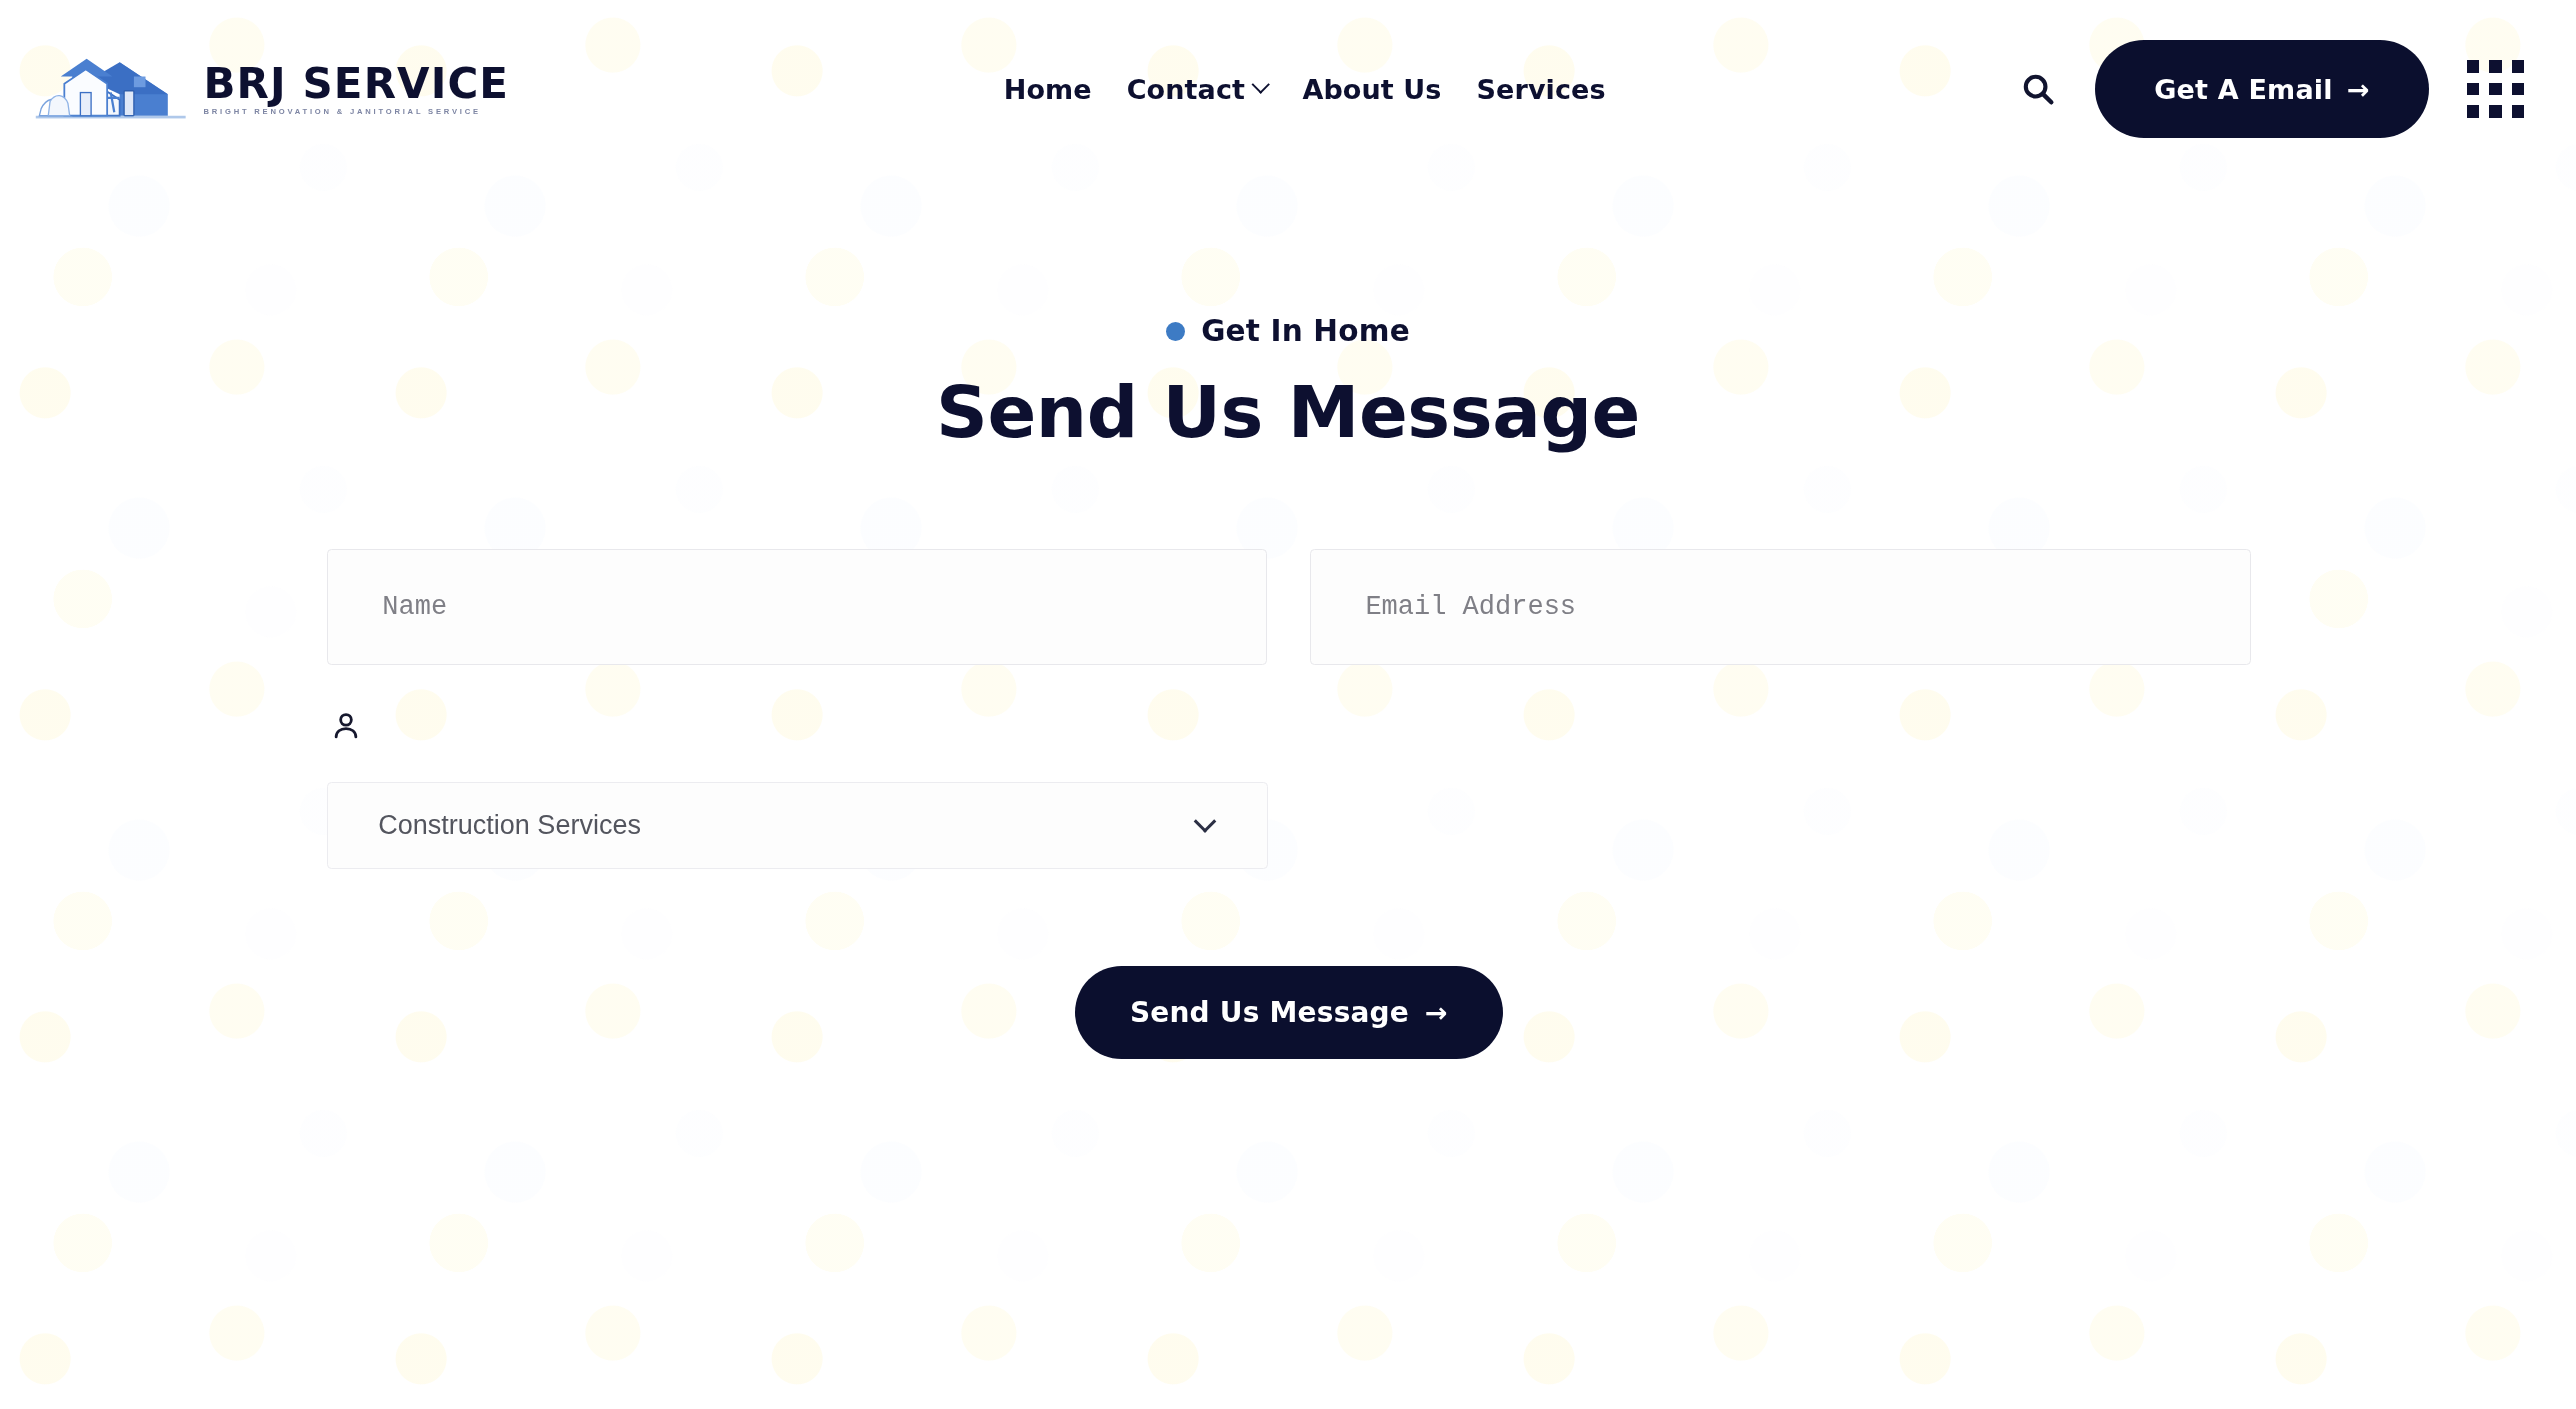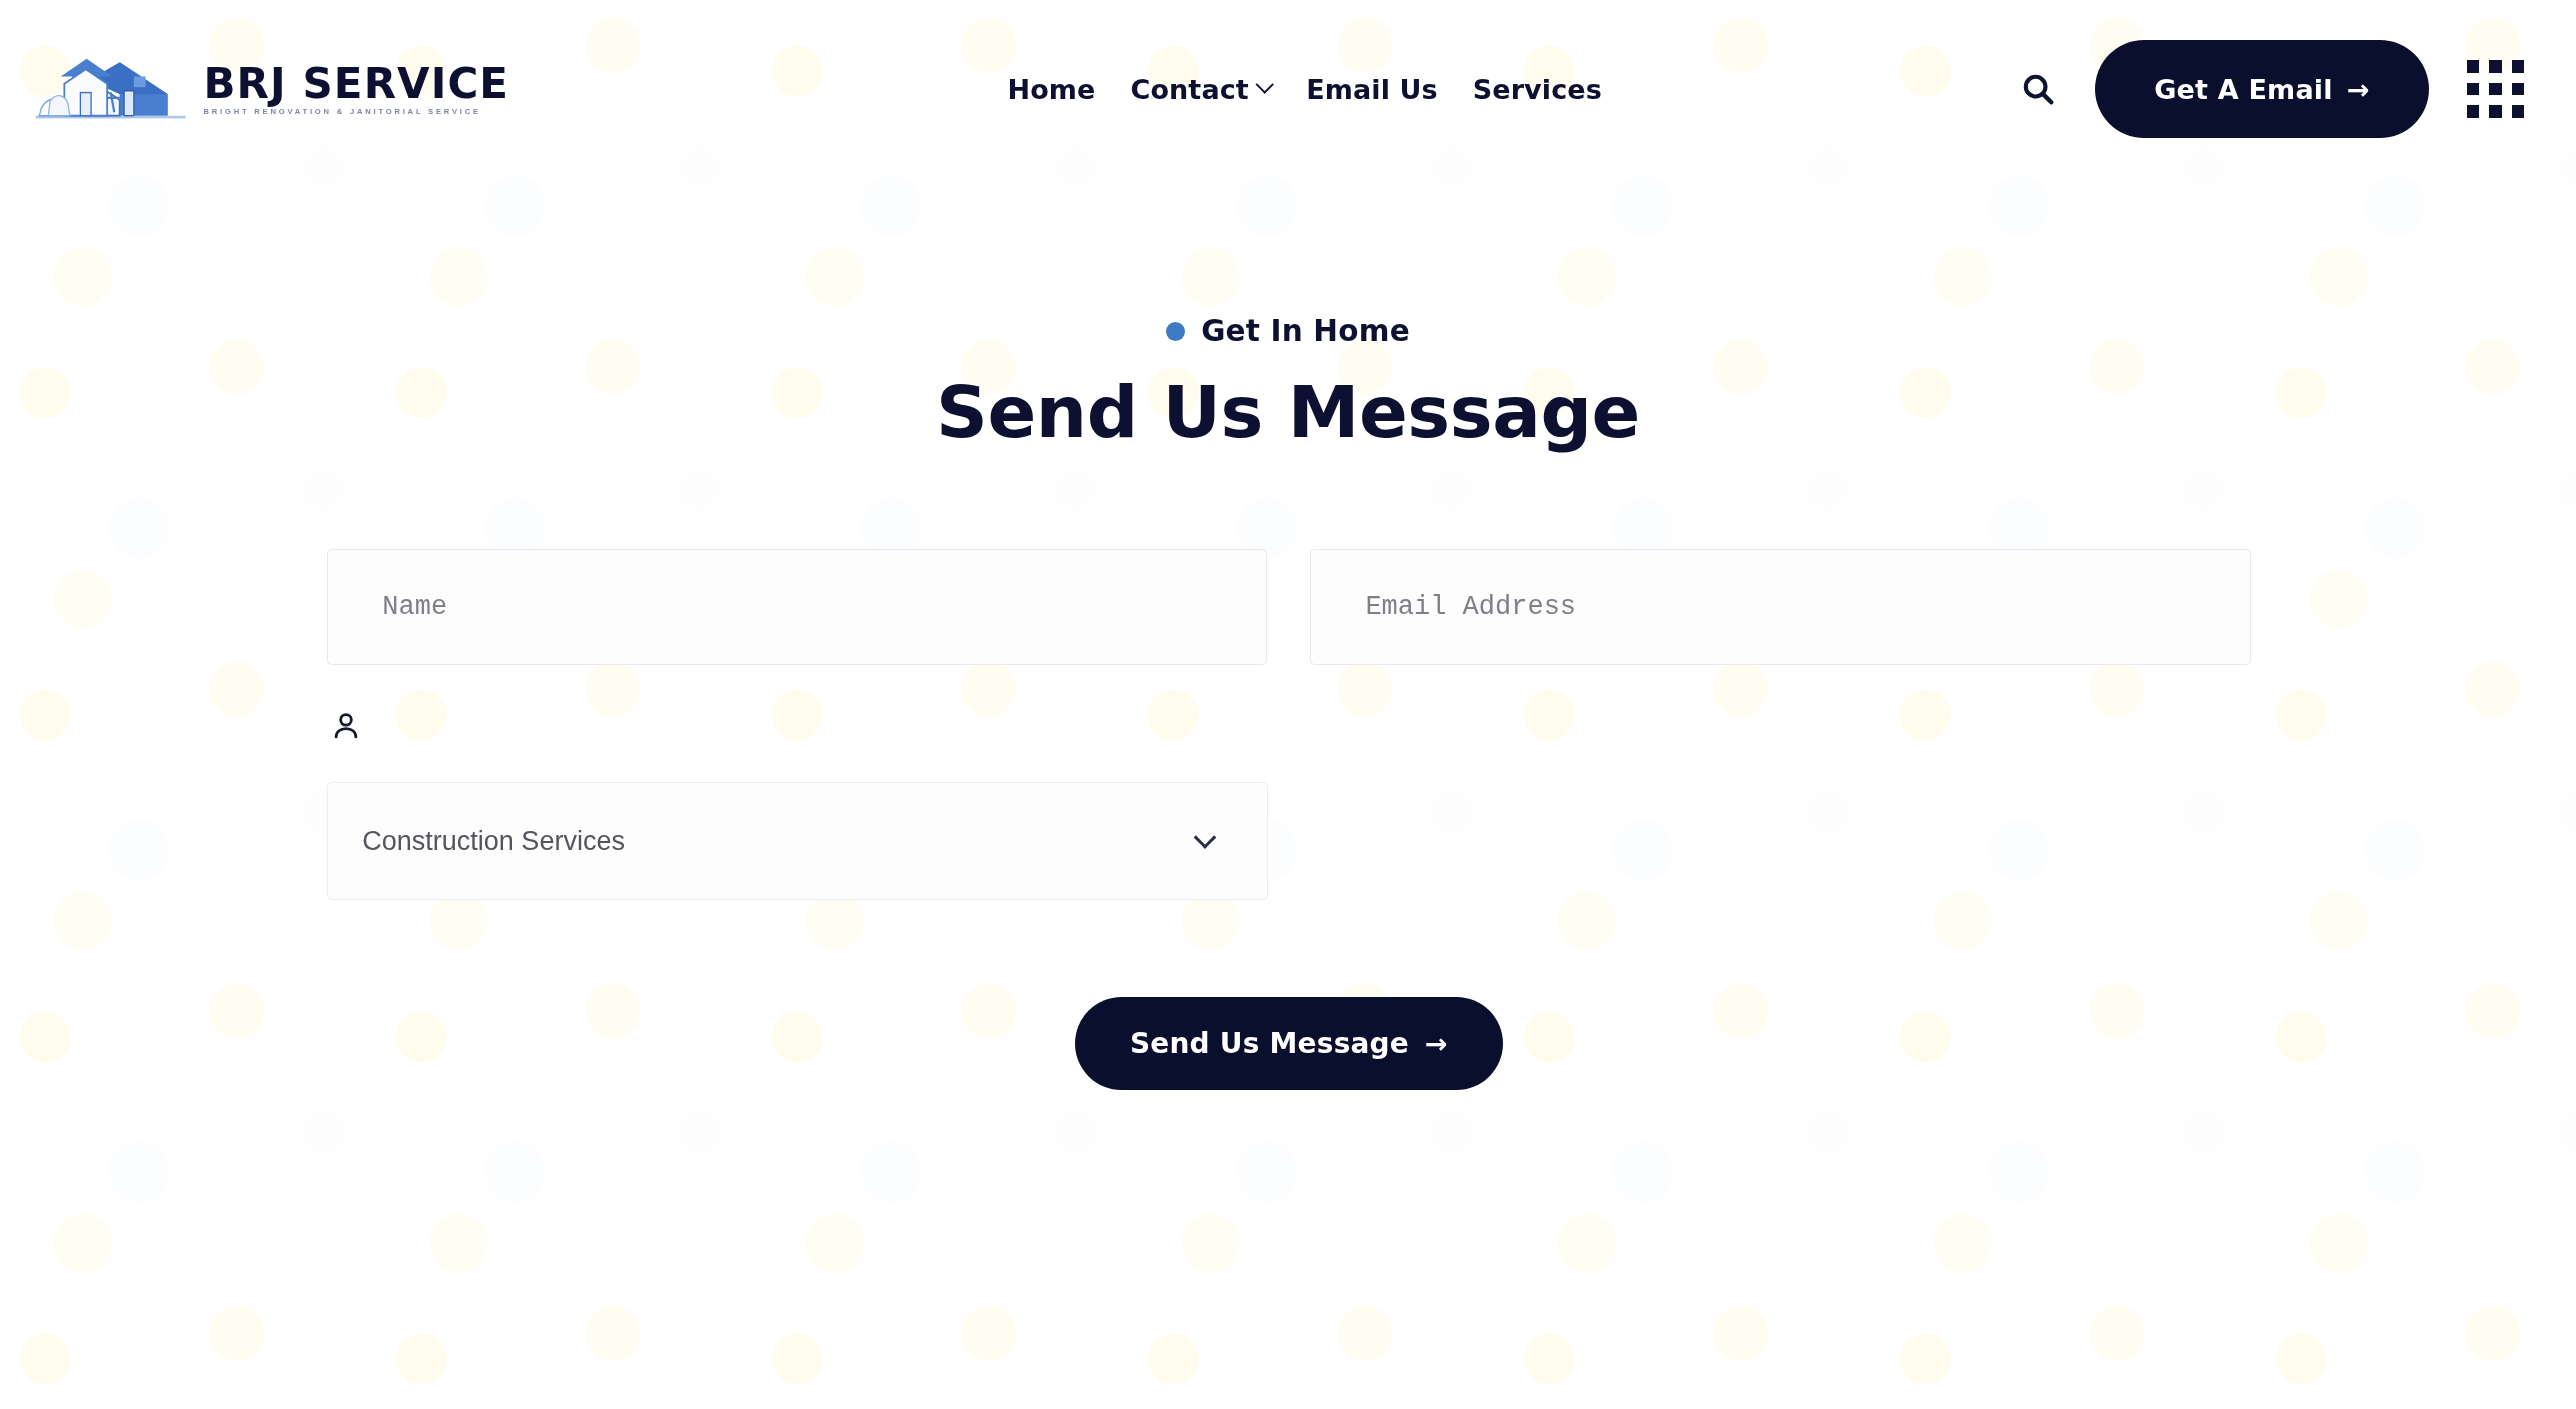--- a/index.html
+++ b/index.html
@@ -215,27 +215,27 @@
     align-items: center;
   }
 
   .select-row { margin-top: 32px; }
   .select-row .field { max-width: 941px; }
 
   .select-wrap { position: relative; width: 100%; }
 
   .select-field {
     width: 100%;
-    height: 118px;
+    height: 87px;
     border: 1.8px solid #ececf0;
     border-radius: 4.5px;
     background: #fdfdfd;
     font-size: 27px;
     color: #53555e;
-    padding: 0 34px;
+    padding: 0 50px;
     appearance: none;
     -webkit-appearance: none;
     outline: none;
     cursor: pointer;
     font-family: "Liberation Sans", sans-serif;
   }
 
   .select-chevron {
     position: absolute;
     right: 55px;
@@ -303,21 +303,21 @@
 
   <nav class="main-nav">
     <span class="nav-item">
       <span>Home</span>
     </span>
     <span class="nav-item">
       <span>Contact</span>
       <i class="chevron-sm"></i>
     </span>
     <span class="nav-item">
-      <span>Email Us</span>
+      <span>About Us</span>
     </span>
     <span class="nav-item">
       <span>Services</span>
     </span>
   </nav>
 
   <div class="header-actions">
     <span class="icon-btn">
       <svg width="38" height="38" viewBox="0 0 24 24" fill="none">
         <circle cx="10.5" cy="10.5" r="6.2" stroke="#11142f" stroke-width="2.6"></circle>

